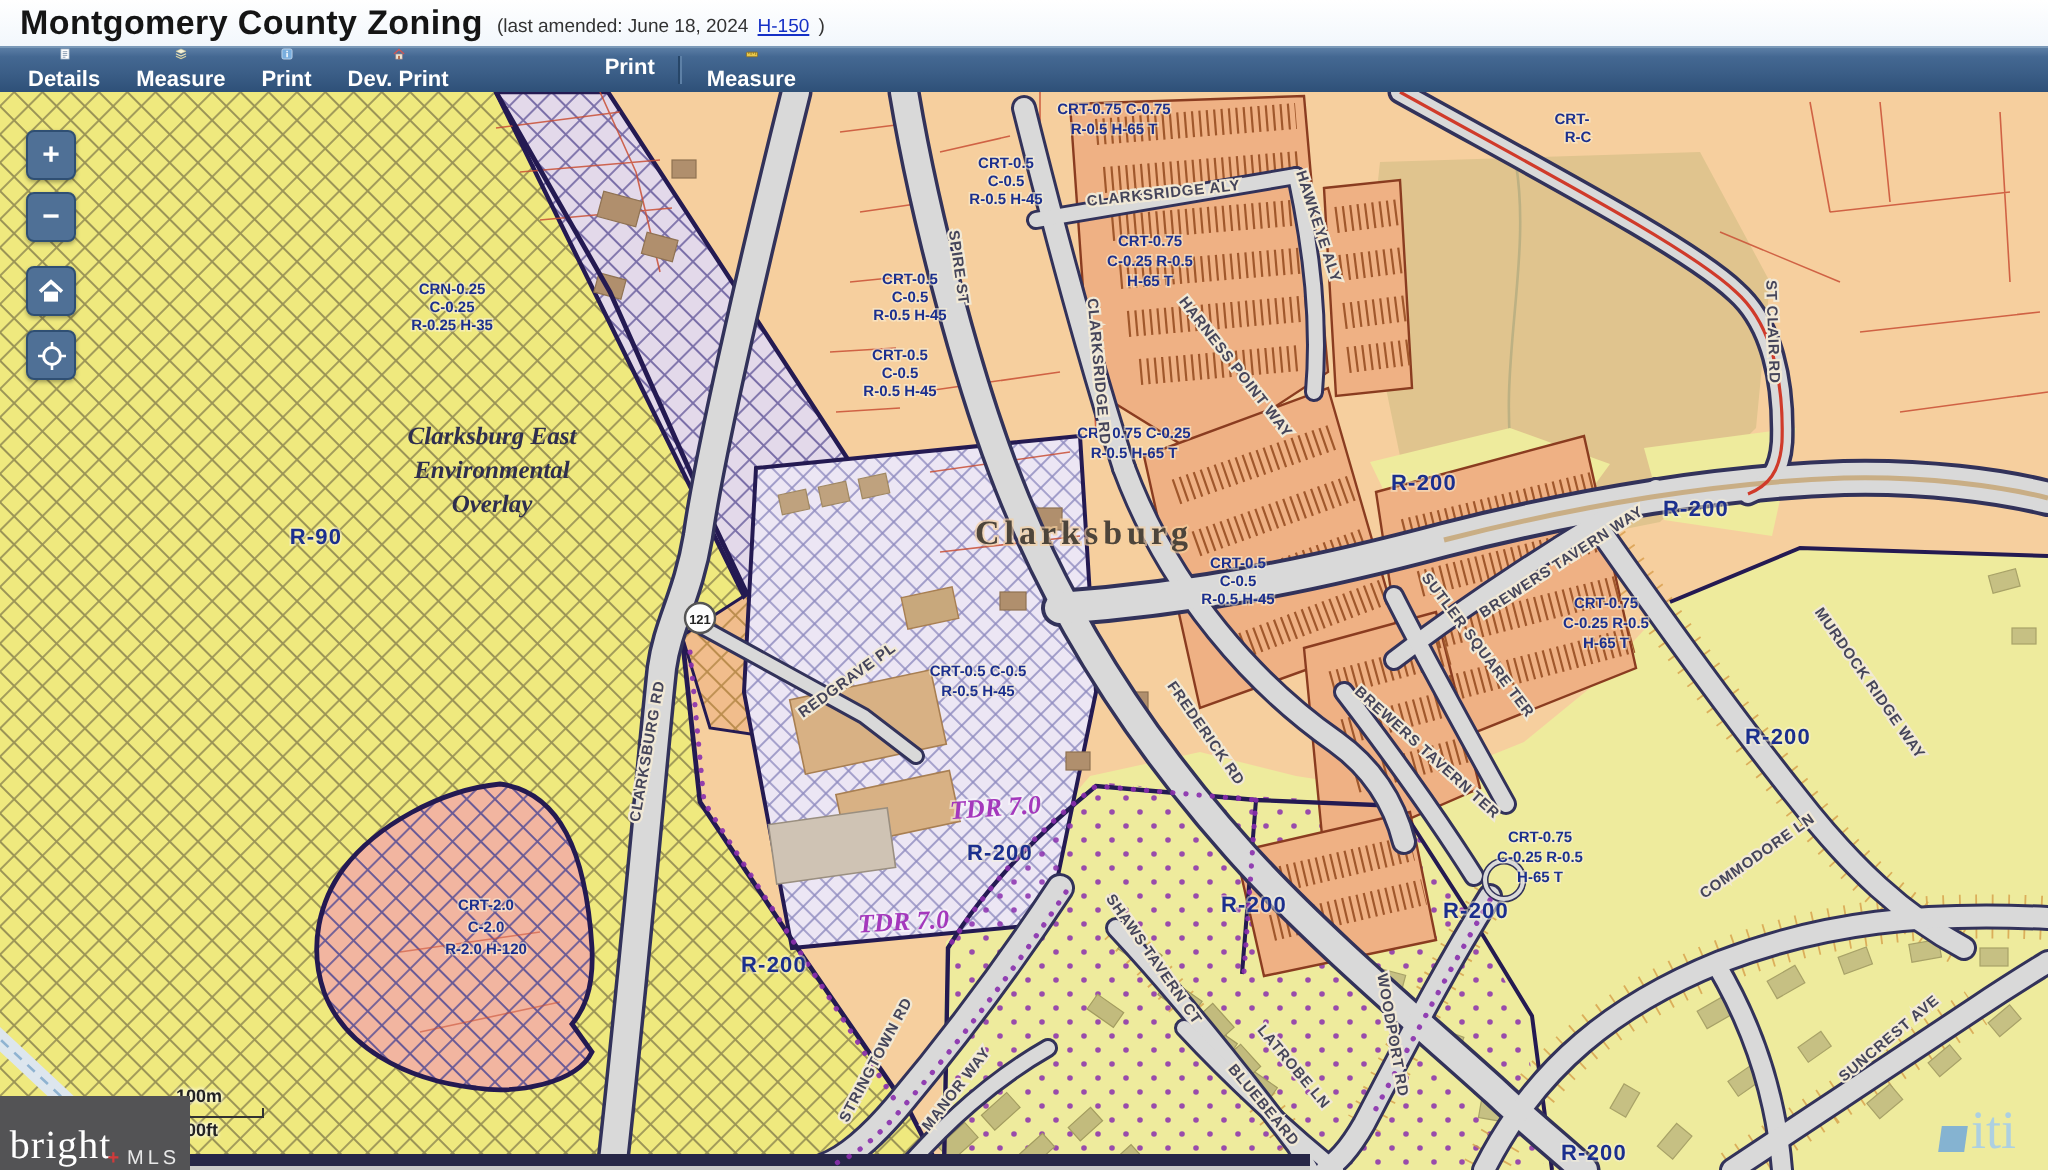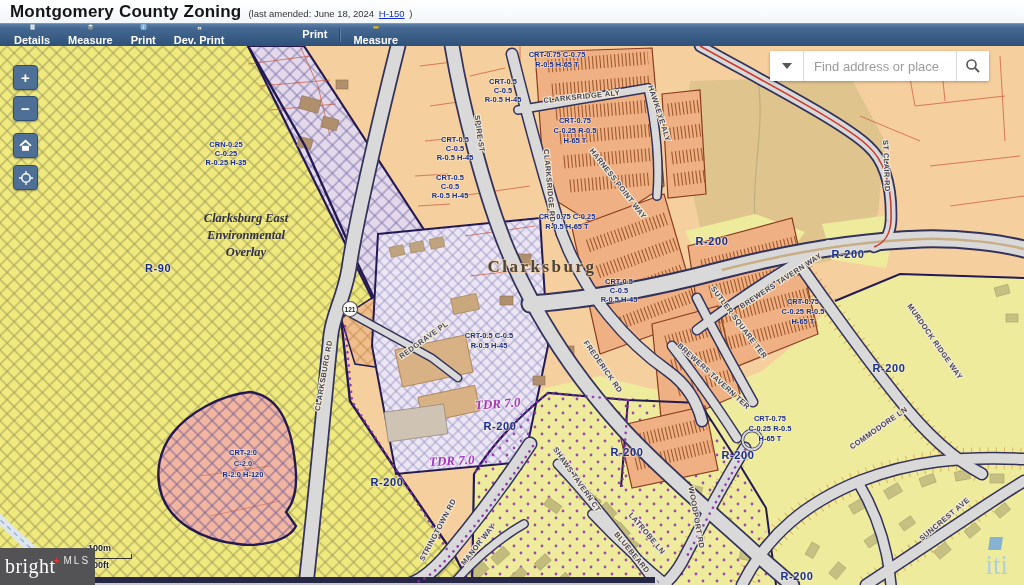--- a/index.html
+++ b/index.html
@@ -34,25 +34,25 @@
   
   .search{position:absolute;top:5px;right:35px;height:30px;display:flex;box-shadow:0 1px 3px rgba(0,0,0,.3);border-radius:2px;overflow:hidden;background:#fff;}
   .s-dd{width:33px;background:#fff;border-right:1px solid #d9d9d9;display:flex;align-items:center;justify-content:center;cursor:pointer;}
   .s-dd .tri{width:0;height:0;border-left:5px solid transparent;border-right:5px solid transparent;border-top:6px solid #555;}
   .s-in{width:132px;border:none;outline:none;padding:0 10px;font-size:13px;color:#333;font-family:"Liberation Sans",sans-serif;}
   .s-in::placeholder{color:#9b9b9b;}
   .s-btn{width:32px;background:#fff;border-left:1px solid #d9d9d9;display:flex;align-items:center;justify-content:center;cursor:pointer;}
   
   .scale{position:absolute;left:88px;bottom:15px;color:#222;font-size:9px;font-weight:bold;text-shadow:0 0 2px #fff,0 0 2px #fff;}
   .scale .bar{width:42px;height:4px;border:1px solid #333;border-top:none;margin:1px 0;}
-  .brand{position:absolute;left:0;bottom:0;width:95px;height:37px;background:#535355;display:flex;align-items:flex-start;justify-content:center;padding-top:7px;box-sizing:border-box;}
+  .brand{position:absolute;left:0;bottom:0;width:95px;height:37px;background:#535355;display:flex;align-items:flex-end;justify-content:center;padding-top:7px;box-sizing:border-box;}
   .brand .b1{font-family:"Liberation Serif",serif;font-size:20px;color:#fff;letter-spacing:.5px;}
   .brand .bplus{color:#d23a3a;font-size:10px;font-weight:bold;margin-left:-2px;}
   .brand .b2{font-size:10px;color:#e8e8e8;letter-spacing:2px;margin-left:4px;}
-  .wmark{position:absolute;right:16px;bottom:4px;display:flex;align-items:center;opacity:.95;flex-direction:column;}
+  .wmark{position:absolute;right:16px;bottom:4px;display:flex;align-items:center;opacity:.95;}
   .wmark .sq{width:13px;height:13px;background:#7fb0d4;transform:skew(-8deg);margin-right:2px;margin-top:8px;}
   .wmark .wt{font-family:"Liberation Serif",serif;font-size:27px;color:#a9cfe5;}
 </style>
 </head>
 <body>
 
 <div class="app">
 
   <div class="hdr">
     <span class="title">Montgomery County Zoning</span>
@@ -426,32 +426,20 @@
           </svg>
       </div>
       <div class="mbtn">
         <svg width="14" height="14" viewBox="0 0 14 14">
             <circle cx="7" cy="7" r="4.2" fill="none" stroke="#fff" stroke-width="1.5"></circle>
             <path d="M7 0v2.5M7 11.5V14M0 7h2.5M11.5 7H14" stroke="#fff" stroke-width="1.3"></path>
           </svg>
       </div>
     </div>
 
-    <div class="search">
-      <div class="s-dd">
-          <div class="tri"></div>
-        </div>
-      <input class="s-in" type="text" placeholder="Find address or place" style="">
-      <div class="s-btn">
-        <svg width="16" height="16" viewBox="0 0 16 16">
-            <circle cx="6.5" cy="6.5" r="4.5" fill="none" stroke="#555" stroke-width="1.6"></circle>
-            <path d="M10 10 L14 14" stroke="#555" stroke-width="1.8"></path>
-          </svg>
-      </div>
-    </div>
 
     <div class="scale">
       <div>100m</div>
       <div class="bar"></div>
       <div>300ft</div>
     </div>
 
     <div class="brand">
       <span class="b1">bright</span>
         <span class="bplus">+</span>

